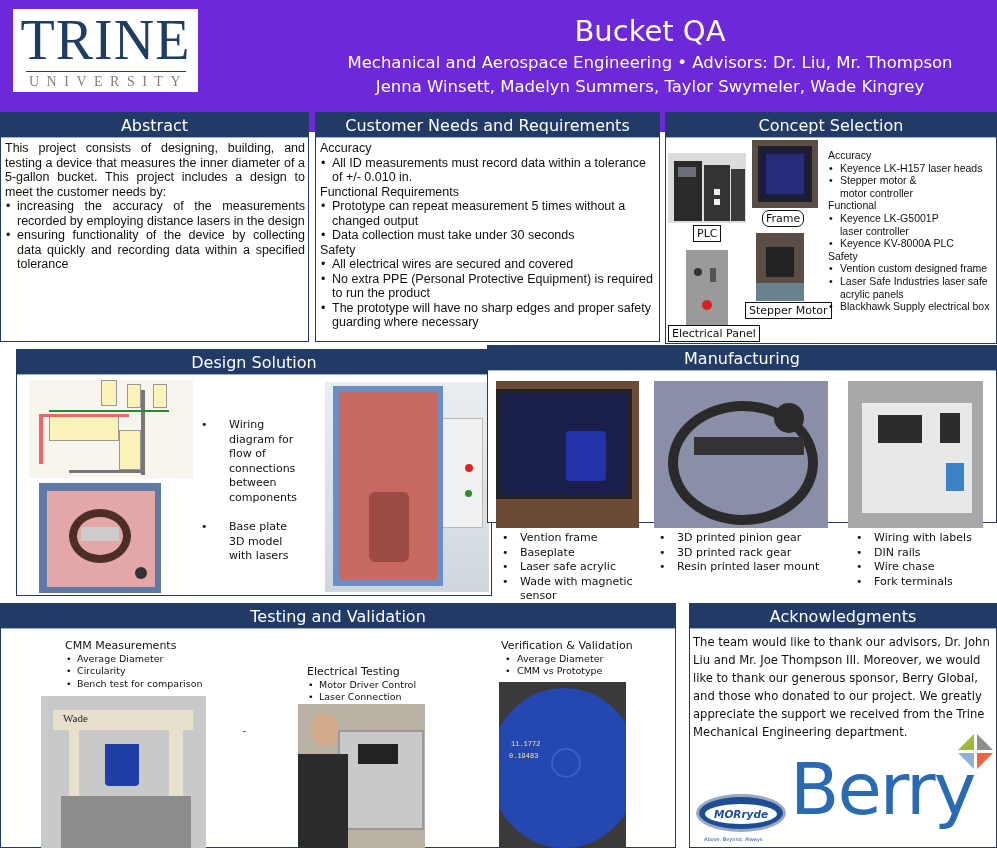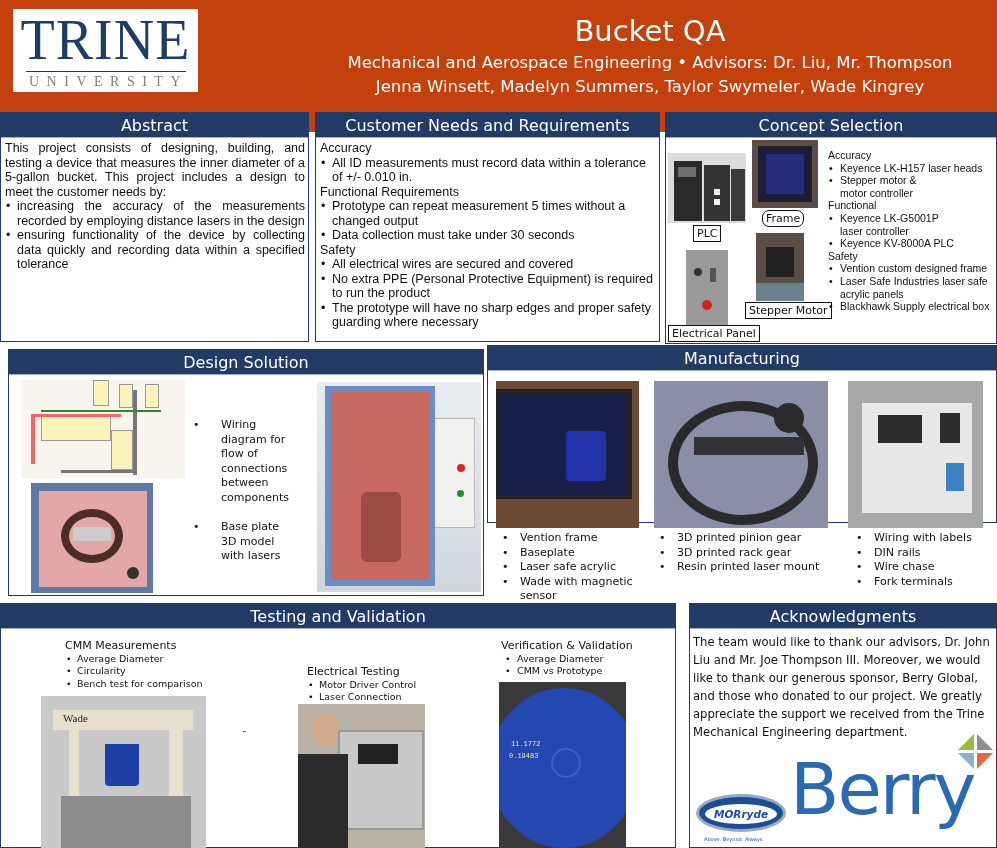--- a/index.html
+++ b/index.html
@@ -1,19 +1,19 @@
 <!DOCTYPE html>
 <html><head>
 <meta charset="utf-8">
 <style>
   * { box-sizing: border-box; margin: 0; padding: 0; }
   html, body { width: 997px; height: 848px; background: #ffffff; overflow: hidden; }
   body { position: relative; font-family: "Liberation Sans", sans-serif; color: #111; }
 
-  .header { position: absolute; left: 0; top: 0; width: 997px; height: 132px; background: #c2410c; }
+  .header { position: absolute; left: 0; top: 0; width: 997px; height: 132px; background: #6d28d9; }
   .logo { position: absolute; left: 13px; top: 9px; width: 185px; height: 83px; background: #fff; text-align: center; }
   .logo .trine { font-family: "Liberation Serif", serif; font-size: 56px; line-height: 58px; color: #1f3d63; letter-spacing: 1px; margin-top: 2px; }
   .logo .rule { width: 160px; height: 1px; background: #1f3d63; margin: 2px auto 0; }
   .logo .univ { font-family: "Liberation Serif", serif; font-size: 14px; letter-spacing: 7.5px; color: #8a7d6f; margin-top: 2px; padding-left: 6px; }
   .title { position: absolute; left: 300px; width: 700px; top: 14px; text-align: center; color: #fff; font-family: "DejaVu Sans", sans-serif; font-size: 29px; }
   .subtitle { position: absolute; left: 300px; width: 700px; text-align: center; color: #fff; font-family: "DejaVu Sans", sans-serif; font-size: 16.5px; }
   .sub1 { top: 53px; }
   .sub2 { top: 77px; }
 
   .panel { position: absolute; border: 1px solid #213a66; background: #fff; }
@@ -124,21 +124,21 @@
     </ul>
     <div>Safety</div>
     <ul class="dots">
       <li>Vention custom designed frame</li>
       <li>Laser Safe Industries laser safe acrylic panels</li>
       <li>Blackhawk Supply electrical box</li>
     </ul>
   </div>
 </div>
 
-<div class="panel" style="left:8px;top:349px;width:476px;height:247px;">
+<div class="panel" style="left:16px;top:349px;width:476px;height:247px;">
   <div class="ptitle">Design Solution</div>
 
   <div class="photo" style="left:12px;top:30px;width:164px;height:98px;background:#f7f5ee;">
     <div style="position:absolute;left:20px;top:35px;width:70px;height:26px;background:#fbf3b9;border:1px solid #999;"></div>
     <div style="position:absolute;left:90px;top:50px;width:22px;height:40px;background:#fbf3b9;border:1px solid #999;"></div>
     <div style="position:absolute;left:72px;top:0;width:16px;height:26px;background:#fbf3b9;border:1px solid #999;"></div>
     <div style="position:absolute;left:98px;top:4px;width:14px;height:24px;background:#fbf3b9;border:1px solid #999;"></div>
     <div style="position:absolute;left:124px;top:4px;width:14px;height:24px;background:#fbf3b9;border:1px solid #999;"></div>
     <div style="position:absolute;left:10px;top:34px;width:4px;height:50px;background:#ee6666;"></div>
     <div style="position:absolute;left:10px;top:34px;width:90px;height:3px;background:#ee6666;"></div>

